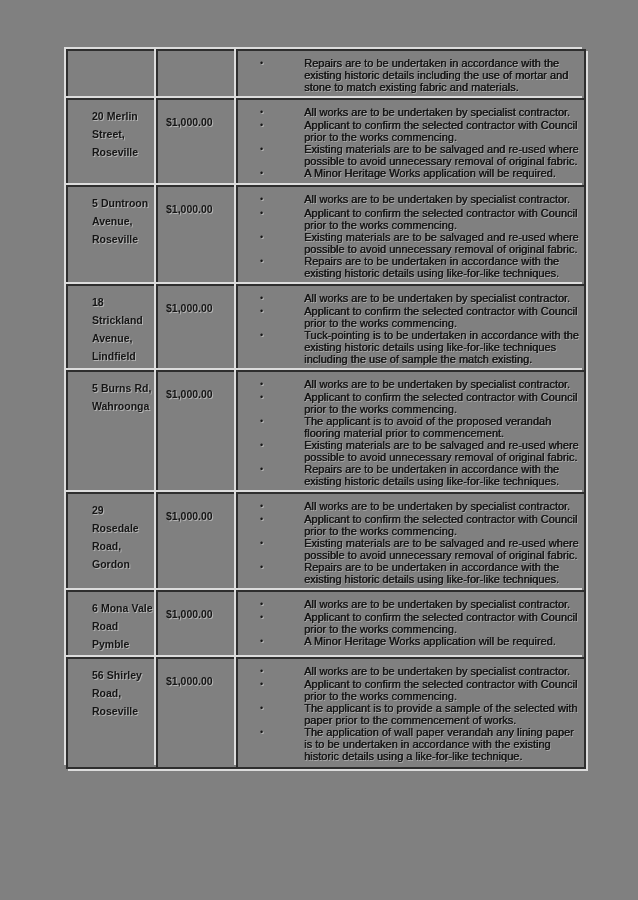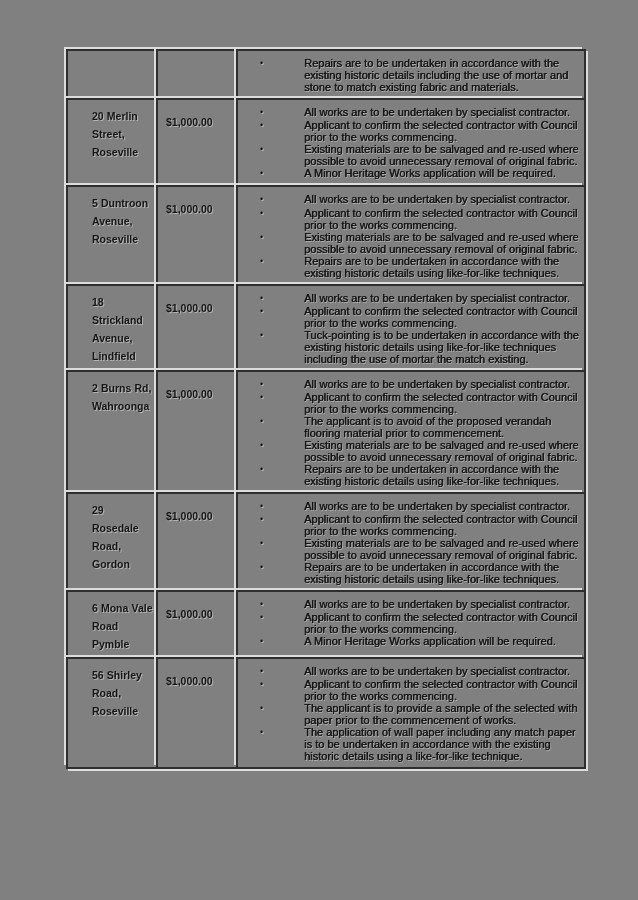--- a/index.html
+++ b/index.html
@@ -155,29 +155,29 @@
     <span class="cond-text">All works are to be undertaken by specialist contractor.</span>
   </li>
 
   <li class="cond-item">
     <span class="bullet">•</span>
     <span class="cond-text">Applicant to confirm the selected contractor with Council prior to the works commencing.</span>
   </li>
 
   <li class="cond-item">
     <span class="bullet">•</span>
-    <span class="cond-text">Tuck-pointing is to be undertaken in accordance with the existing historic details using like-for-like techniques including the use of mortar the match existing.</span>
-  </li>
-</ul>
-    </div>
-  </div>
-
-  <div class="row">
-    <div class="cell address-cell">
-      <span class="address">2 Burns Rd, Wahroonga</span>
+    <span class="cond-text">Tuck-pointing is to be undertaken in accordance with the existing historic details using like-for-like techniques including the use of sample the match existing.</span>
+  </li>
+</ul>
+    </div>
+  </div>
+
+  <div class="row">
+    <div class="cell address-cell">
+      <span class="address">5 Burns Rd, Wahroonga</span>
     </div>
     <div class="cell amount-cell">
       <span class="amount">$1,000.00</span>
     </div>
     <div class="cell conditions-cell">
       <ul class="cond-list">
   <li class="cond-item">
     <span class="bullet">•</span>
     <span class="cond-text">All works are to be undertaken by specialist contractor.</span>
   </li>
@@ -283,18 +283,18 @@
     <span class="cond-text">Applicant to confirm the selected contractor with Council prior to the works commencing.</span>
   </li>
 
   <li class="cond-item">
     <span class="bullet">•</span>
     <span class="cond-text">The applicant is to provide a sample of the selected with paper prior to the commencement of works.</span>
   </li>
 
   <li class="cond-item">
     <span class="bullet">•</span>
-    <span class="cond-text">The application of wall paper including any match paper is to be undertaken in accordance with the existing historic details using a like-for-like technique.</span>
+    <span class="cond-text">The application of wall paper verandah any lining paper is to be undertaken in accordance with the existing historic details using a like-for-like technique.</span>
   </li>
 </ul>
     </div>
   </div>
 </div>
 
 </body></html>

